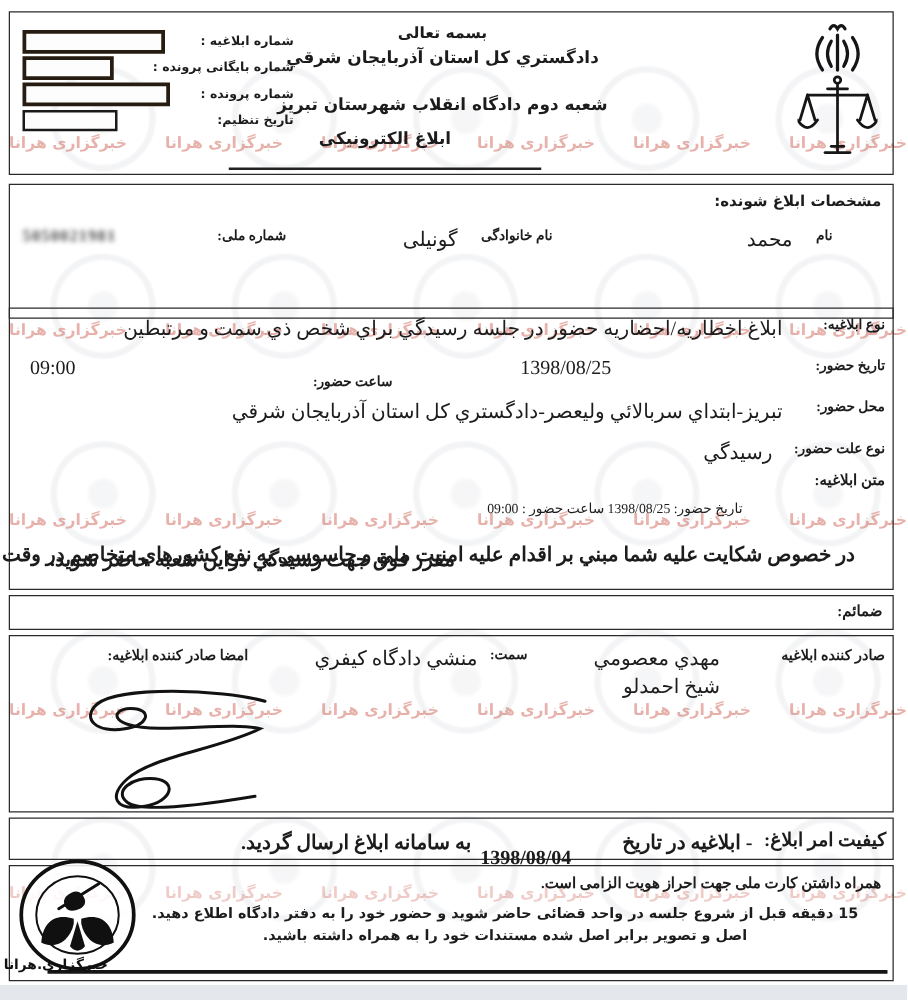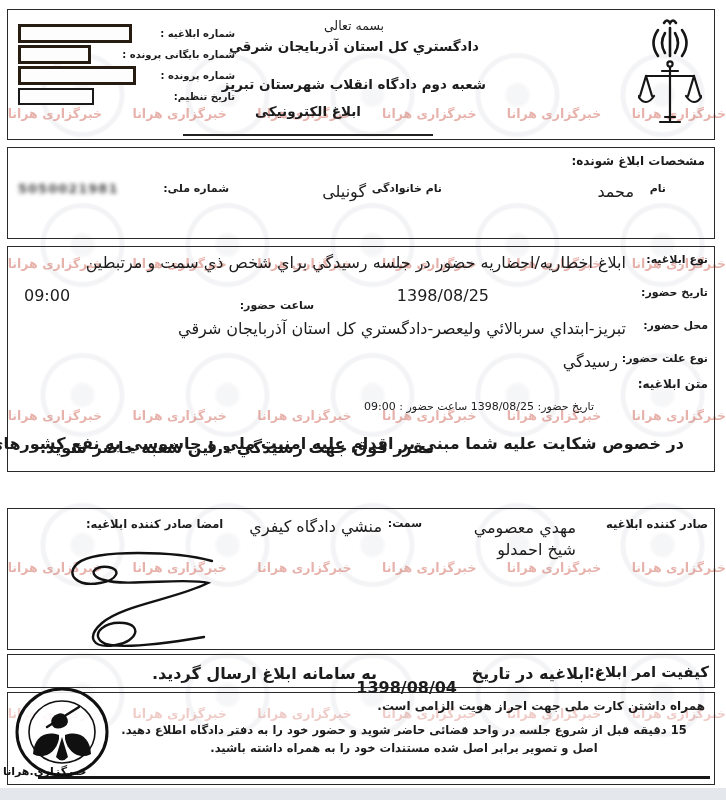--- a/index.html
+++ b/index.html
@@ -16,25 +16,25 @@
   }
   .wm-row{
     position:absolute;left:0;right:0;height:16px;
     white-space:nowrap;overflow:hidden;
     font-size:12.5px;font-weight:bold;color:rgba(198,72,56,0.42);
     z-index:0;letter-spacing:.5px;
   }
   .box{position:absolute;left:7px;width:708px;border:1.6px solid #2a2a2a;background:transparent;z-index:1;box-sizing:border-box;}
   .lbl{font-weight:bold;font-size:11px;}
   .val{font-size:16px;}
-  .abs{position:absolute;white-space:nowrap;}
+  .abs{position:absolute;white-space:nowrap;font-family:Liberation Serif, serif;}
 
   
   .titleblock{position:absolute;top:8px;right:195px;width:330px;text-align:center;}
-  .bismillah{font-size:12.5px;font-weight:normal;margin-bottom:5px;}
+  .bismillah{font-size:12.5px;font-weight:bold;margin-bottom:5px;}
   .org1{font-size:13.5px;font-weight:bold;margin-bottom:22px;}
   .org2{font-size:13.5px;font-weight:bold;}
   .doctype{position:absolute;bottom:3px;left:175px;width:250px;text-align:center;
            font-size:13.5px;font-weight:bold;border-bottom:2px solid #222;padding-bottom:15px;}
   .fields{position:absolute;top:13px;right:479px;left:10px;}
   .frow{display:flex;justify-content:space-between;align-items:center;height:20px;margin-bottom:1px;direction:rtl;}
   .frow .flabel{font-size:10px;font-weight:bold;white-space:nowrap;}
   .redbox{height:13px;background:#fdfdfd;box-sizing:content-box;}
   .rb1{width:108px;border:3px solid #271c11;}
   .rb2{width:112px;border:3px solid #271c11;}
@@ -117,21 +117,21 @@
         <span class="flabel">شماره پرونده :</span>
         <span class="redbox rb2"></span>
       </div>
       <div class="frow">
         <span class="flabel">تاریخ تنظیم:</span>
         <span class="redbox rb4"></span>
       </div>
     </div>
   </div>
 
-  <div class="box" style="top:147px;height:92px;">
+  <div class="box" style="top:147px;height:108px;">
     <div class="sect-title">مشخصات ابلاغ شونده:</div>
     <span class="abs lbl" style="top:34px;right:48px;">نام</span>
     <span class="abs val" style="top:34px;right:80px;">محمد</span>
     <span class="abs lbl" style="top:34px;right:272px;">نام خانوادگی</span>
     <span class="abs val" style="top:34px;right:348px;">گونیلی</span>
     <span class="abs lbl" style="top:34px;right:485px;">شماره ملی:</span>
     <span class="abs blurnum" style="top:33px;left:10px;">5050021981</span>
   </div>
 
   <div class="box" style="top:246px;height:226px;">
@@ -154,20 +154,23 @@
       <span class="abs val" style="right:96px;">رسیدگي</span>
     </div>
     <div class="row" style="top:130px;">
       <span class="abs lbl" style="right:6px;font-size:12px;">متن ابلاغیه:</span>
     </div>
     <span class="abs" style="top:153px;right:120px;font-size:11px;">تاریخ حضور: 1398/08/25 ساعت حضور : 09:00</span>
     <span class="abs" style="top:187px;right:30px;font-size:16px;font-weight:bold;">در خصوص شکایت علیه شما مبني بر اقدام علیه امنیت ملي و جاسوسي به نفع کشورهاي متخاصم در وقت</span>
     <span class="abs" style="top:191px;left:32px;font-size:16px;font-weight:bold;">مقرر فوق جهت رسیدگي دراین شعبه حاضر شوید.</span>
   </div>
 
+  <div class="box" style="top:476px;height:28px;">
+    <span class="abs lbl" style="top:5px;right:8px;font-size:12px;">ضمائم:</span>
+  </div>
 
   <div class="box" style="top:508px;height:142px;">
     <span class="abs lbl" style="top:8px;right:6px;font-size:11.5px;">صادر کننده ابلاغیه</span>
     <span class="abs val" style="top:8px;right:138px;width:105px;white-space:normal;text-align:right;line-height:1.4;">مهدي معصومي شیخ احمدلو</span>
     <span class="abs lbl" style="top:8px;right:292px;">سمت:</span>
     <span class="abs val" style="top:8px;right:332px;">منشي دادگاه کیفري</span>
     <span class="abs lbl" style="top:8px;left:78px;font-size:11.5px;">امضا صادر کننده ابلاغیه:</span>
 
     <div class="sig-svg">
       <svg width="190" height="102" viewBox="0 0 190 102">

